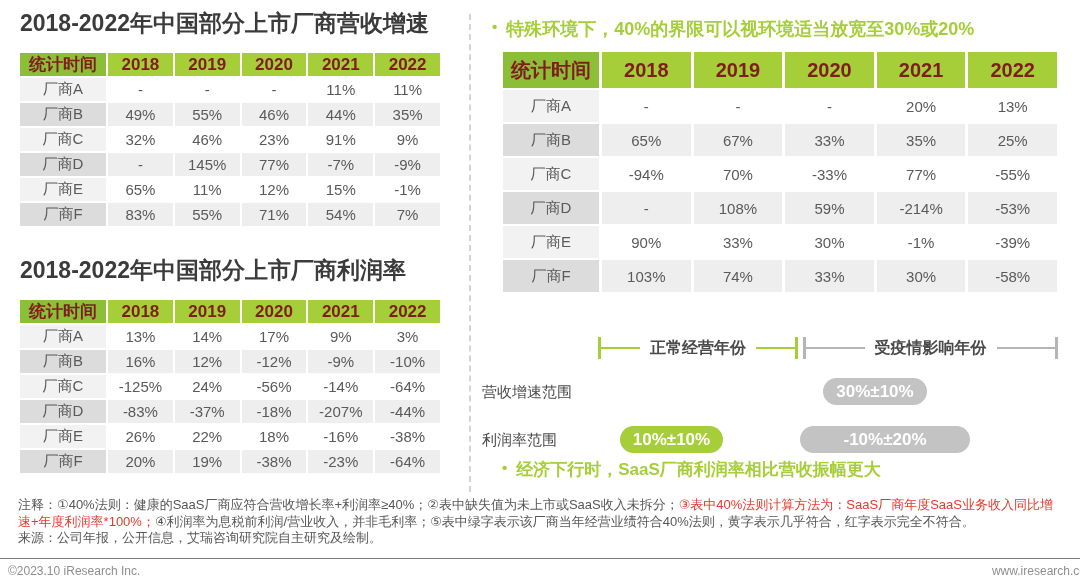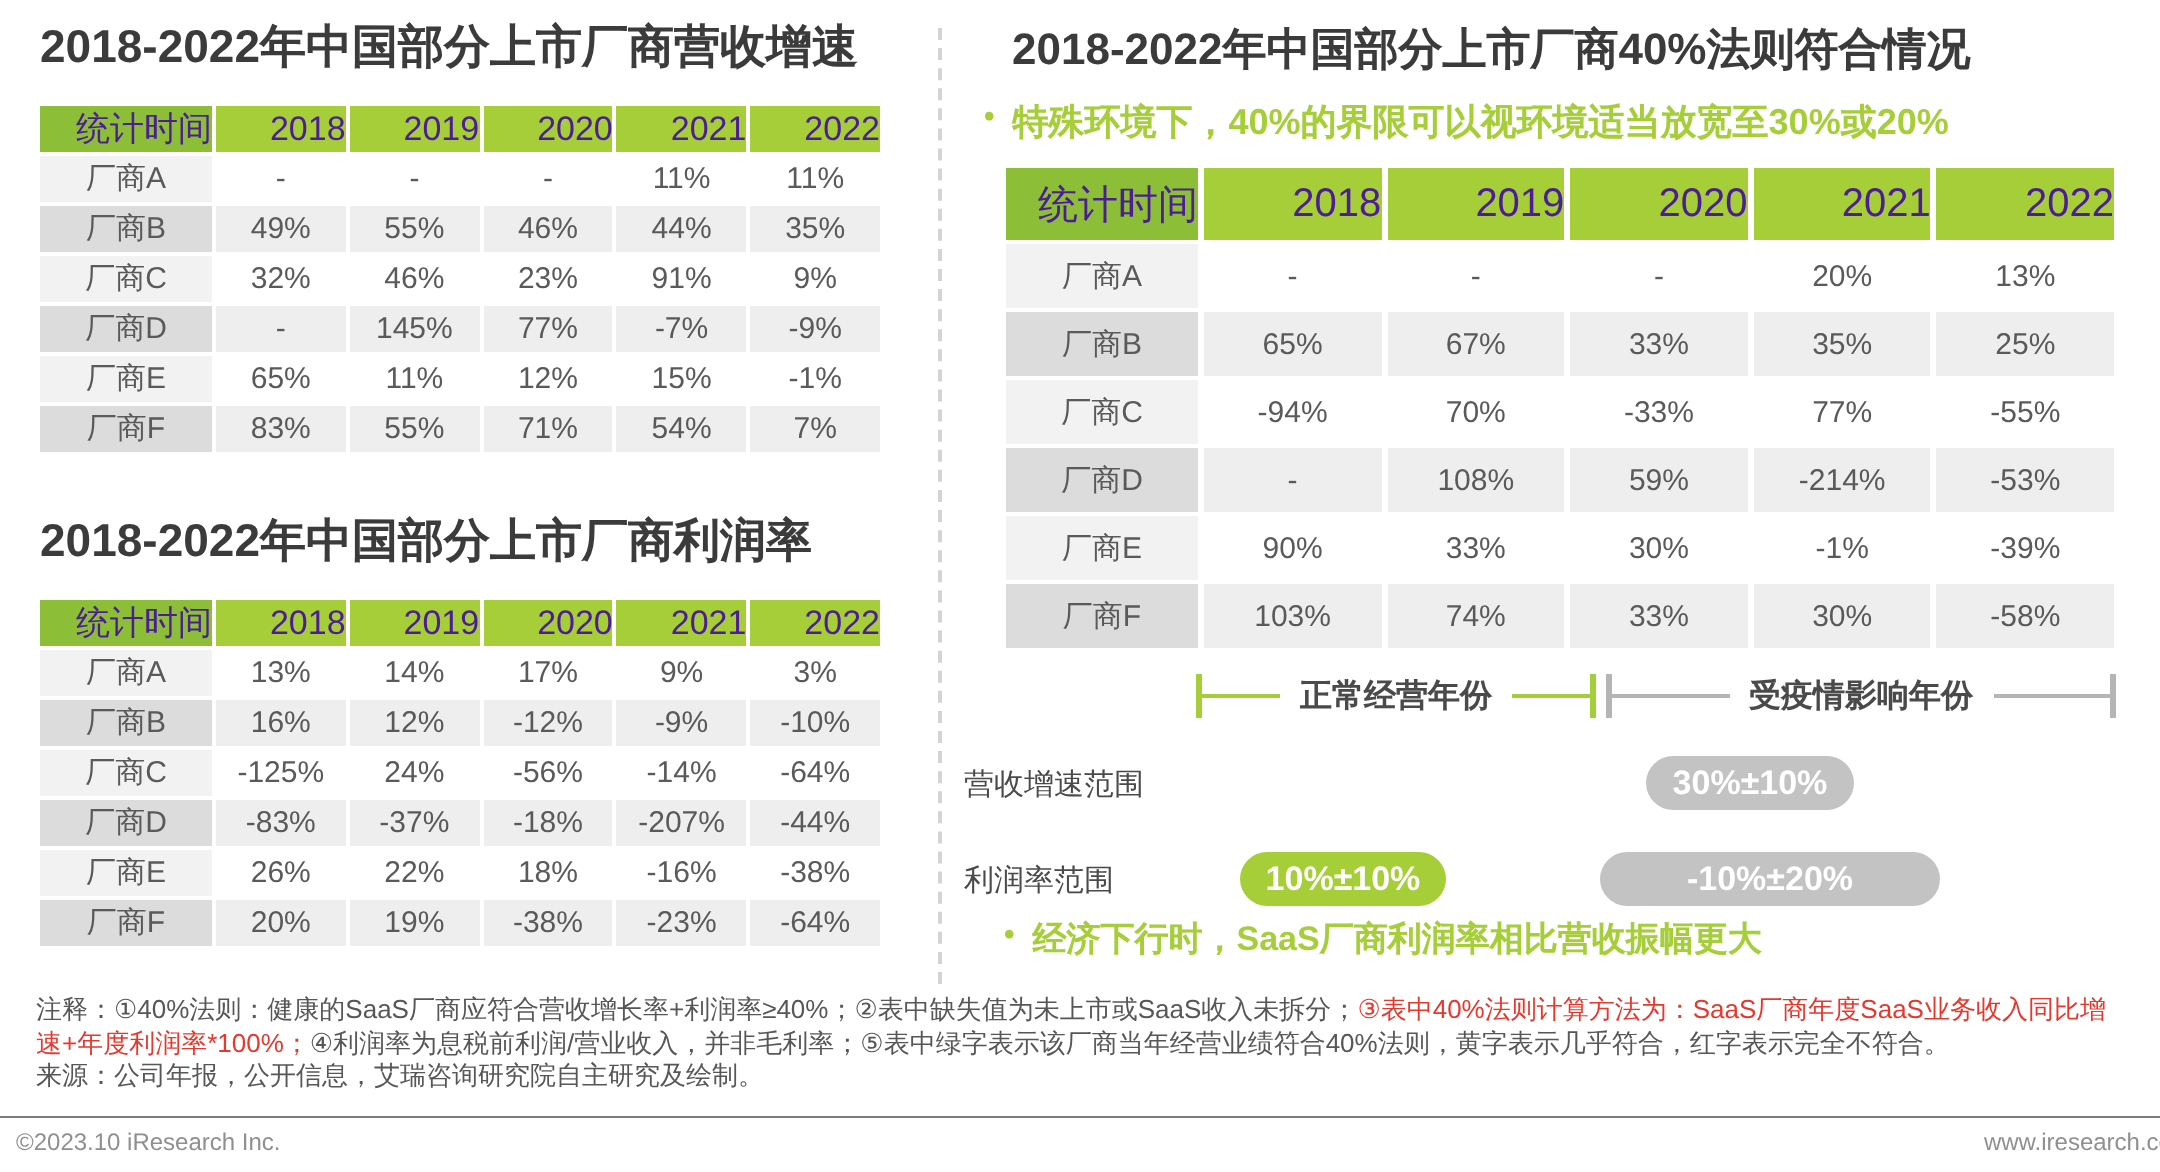--- a/index.html
+++ b/index.html
@@ -5,21 +5,21 @@
   html,body{margin:0;padding:0;background:#ffffff;}
   body{width:1080px;height:586px;font-family:"Liberation Sans","DejaVu Sans",sans-serif;}
   .page{position:relative;width:1080px;height:586px;background:#fff;overflow:hidden;padding-left:40px;}
 
   .divider{position:absolute;left:469px;top:14px;height:478px;border-left:2px dashed #d4d4d4;}
 
   .sec-title{font-size:23px;font-weight:bold;color:#3b3b3b;margin:0 0 12px 2px;white-space:nowrap;}
   .sec-title.t2{margin-top:27px;}
 
   table.data{border-collapse:separate;border-spacing:2px;table-layout:fixed;width:100%;}
-  table.data th{color:#4c1d95;font-weight:normal;text-align:right;padding:0;}
+  table.data th{color:#7f1d1d;font-weight:bold;text-align:center;padding:0;}
   table.data td{text-align:center;padding:0;vertical-align:middle;color:#5a5a5a;}
   th.hl{background:#8cbe37;}
   th.hy{background:#a6ce39;}
   tbody tr:nth-child(odd) td.rl{background:#f2f2f2;}
   tbody tr:nth-child(odd) td.v{background:#ffffff;}
   tbody tr:nth-child(even) td.rl{background:#dcdcdc;}
   tbody tr:nth-child(even) td.v{background:#eeeeee;}
   td.rl{color:#4c4c4c;}
   td.gv{color:#67ba3d;}
 
@@ -198,21 +198,20 @@
             <td class="v">19%</td>
             <td class="v">-38%</td>
             <td class="v">-23%</td>
             <td class="v">-64%</td>
           </tr>
       </tbody>
     </table>
   </div>
 
   <div class="right-col">
-    <h2 class="right-title">2018-2022年中国部分上市厂商40%法则符合情况</h2>
     <div class="gbullet top">
         <span class="dot">•</span>
         <span>特殊环境下，40%的界限可以视环境适当放宽至30%或20%</span>
       </div>
 
     <table class="data right-table">
       <thead>
         <tr>
           <th class="hl">统计时间</th>
           <th class="hy">2018</th>

